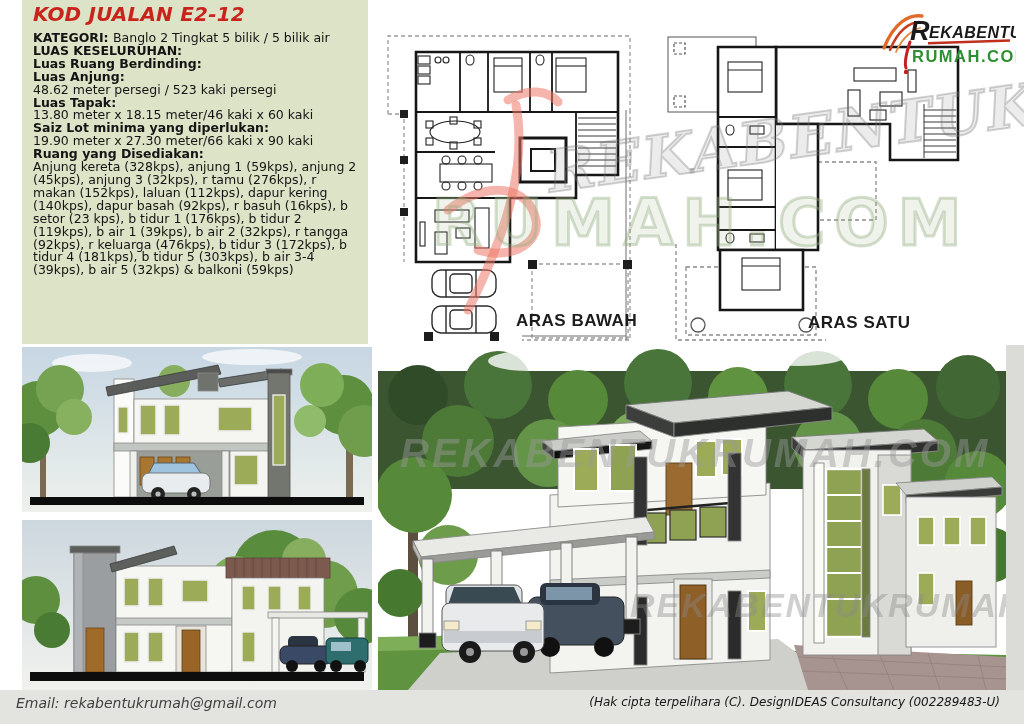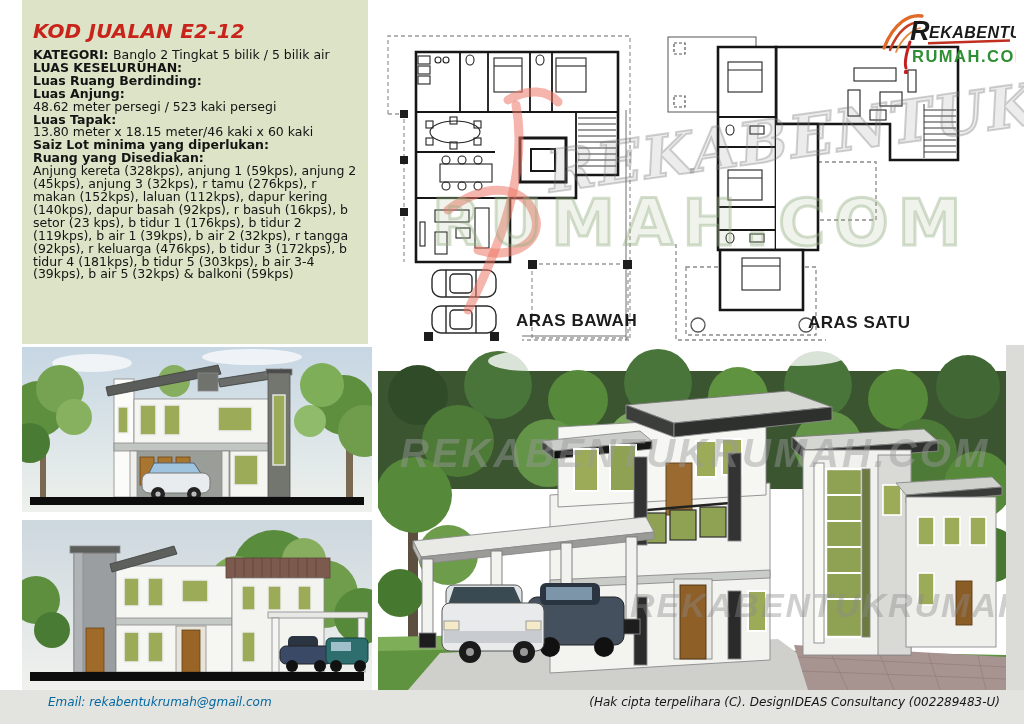--- a/index.html
+++ b/index.html
@@ -1,20 +1,20 @@
 <!DOCTYPE html>
 <html><head>
 <meta charset="utf-8">
 <style>
   html,body{margin:0;padding:0;background:#ffffff;}
   #page{position:relative;width:1024px;height:724px;background:#ffffff;overflow:hidden;
         font-family:"DejaVu Sans","Liberation Sans",sans-serif;}
   
   #green-panel{position:absolute;left:22px;top:0;width:346px;height:344px;
-        background:#dde3c6;padding:19px 10px 0 11px;box-sizing:border-box;overflow:hidden;}
+        background:#dde3c6;padding:2px 10px 0 11px;box-sizing:border-box;overflow:hidden;}
   #sale-code{color:#c9241c;font-weight:bold;font-style:italic;font-size:20px;
         letter-spacing:.2px;margin:0 0 6px 0;}
   .spec{font-size:12.5px;line-height:12.9px;color:#141414;}
   .spec .sl{font-weight:bold;}
   .spec .sv{display:block;}
   .spec.inline .sv{display:inline;text-align:right;}
   
   .plan-svg{position:absolute;top:12px;}
   #plan-ground{left:380px;}
   #plan-first{left:658px;}
@@ -29,21 +29,21 @@
   #wm2{left:432px;top:186px;font-family:"DejaVu Sans",sans-serif;font-weight:bold;
         font-size:64px;letter-spacing:9px;
         color:rgba(150,172,128,0.15);-webkit-text-stroke:3px rgba(148,172,128,0.40);}
   
   #render1{position:absolute;left:22px;top:347px;}
   #render2{position:absolute;left:22px;top:520px;}
   #render-big{position:absolute;left:378px;top:345px;}
   #right-strip{position:absolute;left:1006px;top:345px;width:18px;height:345px;background:#dbdbd8;}
   
   #footer{position:absolute;left:0;top:690px;width:1024px;height:34px;background:#e3e3e0;}
-  #footer-email{position:absolute;left:48px;top:5px;font-style:italic;font-size:12px;color:#0369a1;}
+  #footer-email{position:absolute;left:16px;top:5px;font-style:italic;font-size:14px;color:#404040;}
   #footer-copy{position:absolute;right:24px;top:5px;font-style:italic;font-size:12px;color:#161616;}
   svg text{font-family:"Liberation Sans",sans-serif;}
 </style>
 </head>
 <body>
 
 <div id="page">
 
   <div id="green-panel">
     <div id="sale-code">KOD JUALAN E2-12</div>
@@ -56,21 +56,21 @@
     <div class="spec">
       <span class="sl">Luas Ruang Berdinding:</span>
     </div>
     <div class="spec">
       <span class="sl">Luas Anjung:</span><span class="sv">48.62 meter persegi / 523 kaki persegi</span>
     </div>
     <div class="spec">
       <span class="sl">Luas Tapak:</span><span class="sv">13.80 meter x 18.15 meter/46 kaki x 60 kaki</span>
     </div>
     <div class="spec">
-      <span class="sl">Saiz Lot minima yang diperlukan:</span>
+      <span class="sl">Saiz Lot minima yang diperlukan:</span><span class="sv">19.90 meter x 27.30 meter/66 kaki x 90 kaki</span>
     </div>
     <div class="spec">
       <span class="sl">Ruang yang Disediakan:</span><span class="sv">Anjung kereta (328kps), anjung 1 (59kps), anjung 2 (45kps), anjung 3 (32kps), r tamu (276kps), r makan (152kps), laluan (112kps), dapur kering (140kps), dapur basah (92kps), r basuh (16kps), b setor (23 kps), b tidur 1 (176kps), b tidur 2 (119kps), b air 1 (39kps), b air 2 (32kps), r tangga (92kps), r keluarga (476kps), b tidur 3 (172kps), b tidur 4 (181kps), b tidur 5 (303kps), b air 3-4 (39kps), b air 5 (32kps) &amp; balkoni (59kps)</span>
     </div>
   </div>
 
   <svg id="plan-ground" class="plan-svg" width="372" height="330" viewBox="0 0 372 330">
     <g stroke="#9b9b9b" stroke-width="1.3" fill="none" stroke-dasharray="4 3">
       <path d="M8,102 L8,24 L250,24 L250,98"></path>
       <path d="M250,98 L250,328 L142,328"></path>

